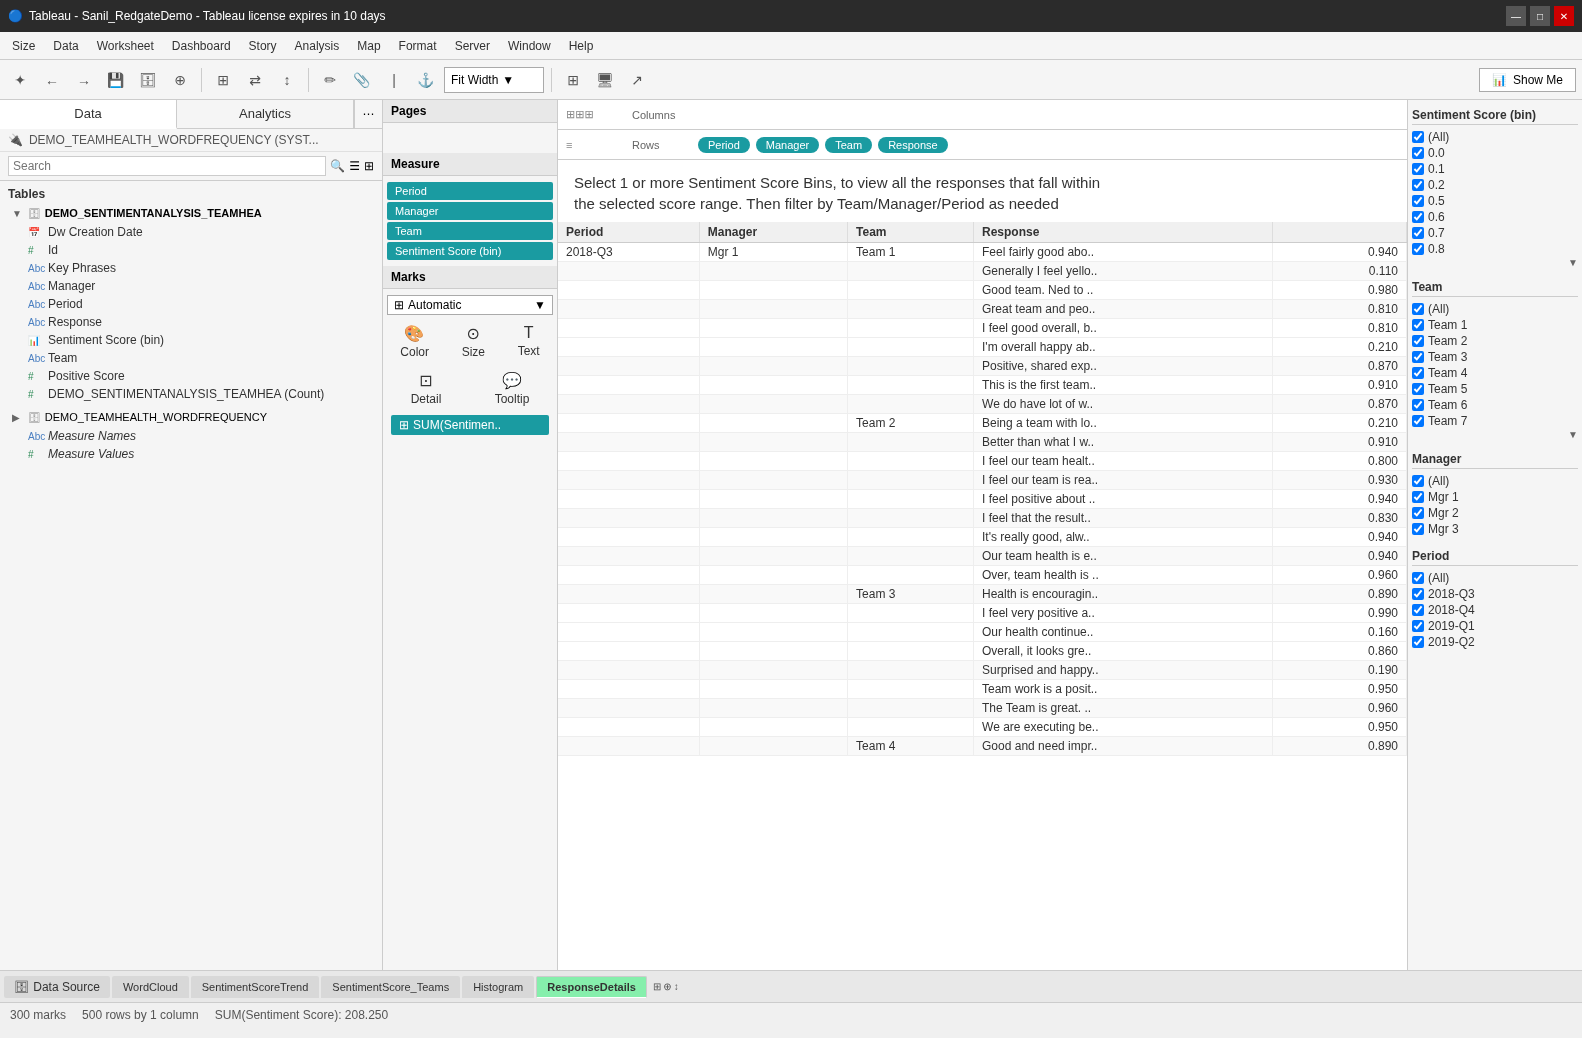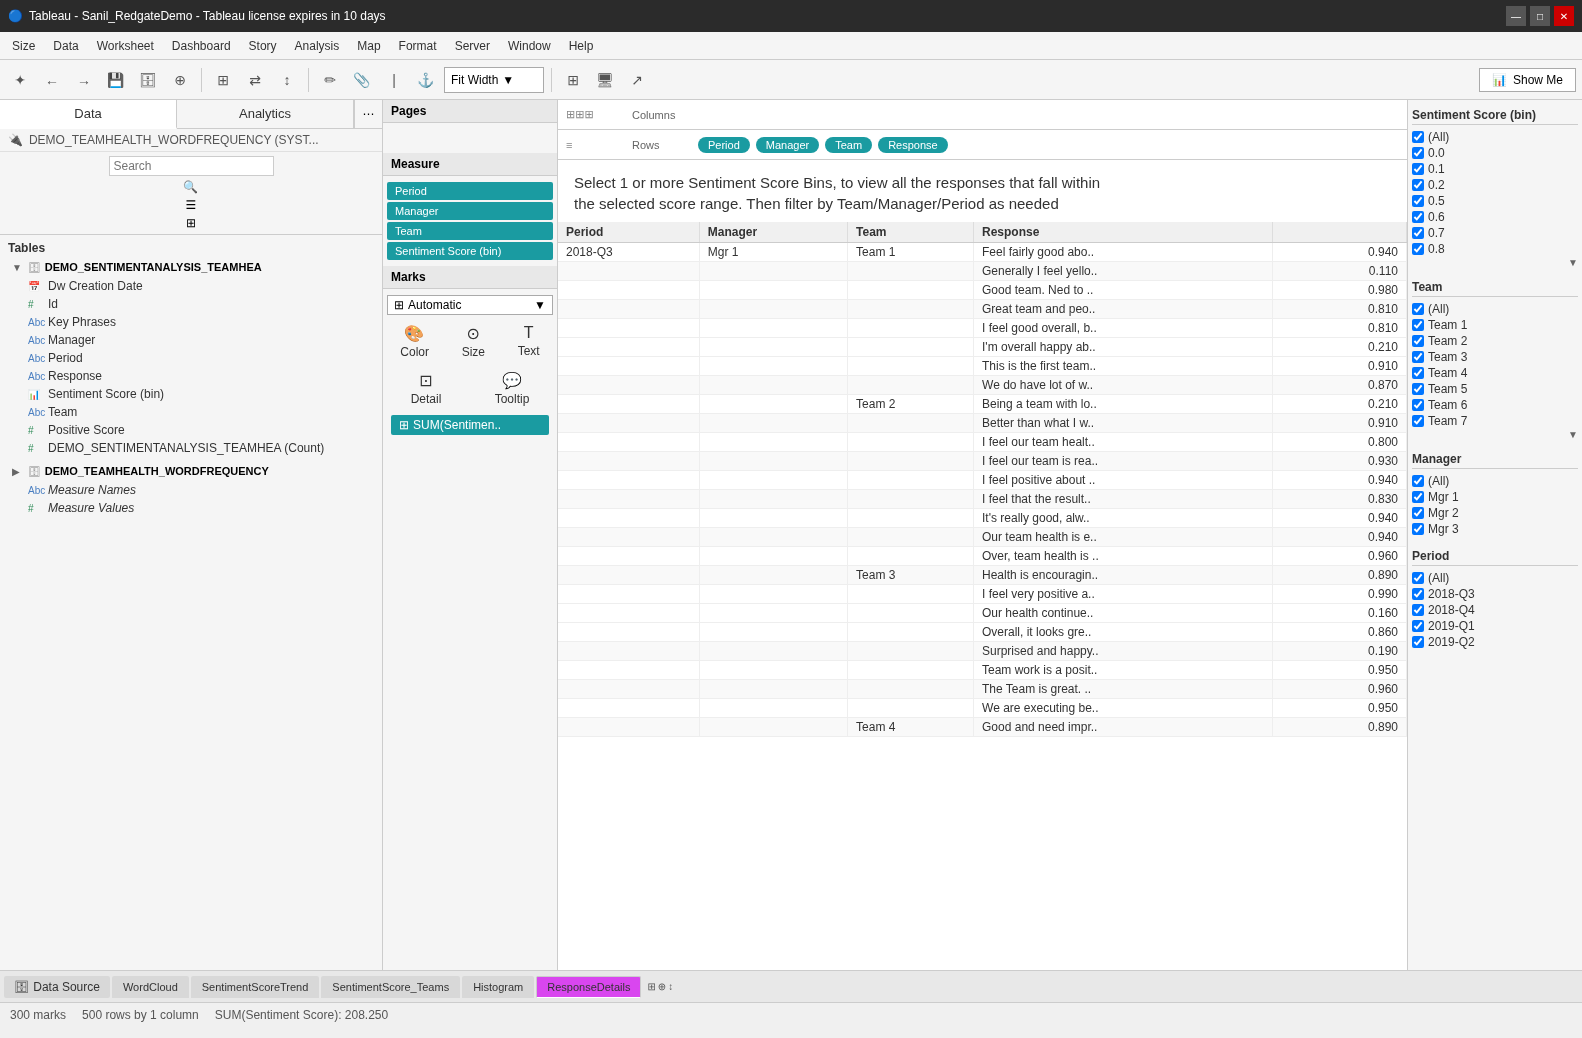--- a/index.html
+++ b/index.html
@@ -98,21 +98,20 @@
       color: #555;
       border-bottom: 1px solid #e0e0e0;
     }
 
     #search-box {
       display: flex;
       align-items: center;
       padding: 4px 8px;
       border-bottom: 1px solid #ccc;
       gap: 4px;
-      flex-direction: column;
     }
     #search-box input {
       flex: 1; border: 1px solid #ccc; padding: 2px 4px; font-size: 12px; background: #fff;
     }
 
     .section-label {
       font-weight: 700;
       padding: 6px 8px 2px;
       font-size: 12px;
       color: #333;
@@ -308,24 +307,24 @@
     .bottom-tab {
       padding: 4px 10px;
       cursor: pointer;
       font-size: 11px;
       border: 1px solid transparent;
       background: #d8d8d8;
       color: #333;
       border-radius: 2px 2px 0 0;
     }
     .bottom-tab.active {
-      background: #d946ef;
+      background: #86efac;
       border-color: #ccc;
       border-bottom-color: #fff;
-      font-weight: 400;
+      font-weight: 700;
     }
     .bottom-tab-icon { font-size: 10px; color: #555; cursor: pointer; }
 
     
     #statusbar {
       height: 24px;
       background: #f0f0f0;
       border-top: 1px solid #ccc;
       display: flex;
       align-items: center;
@@ -472,21 +471,21 @@
             <span class="field-icon green">#</span>
             <span class="field-name">DEMO_SENTIMENTANALYSIS_TEAMHEA (Count)</span>
           </div>
         </div>
       </div>
 
       <div style="padding: 2px 8px;">
         <div class="field-item">
           <span class="expand-btn">▶</span>
           <span style="font-size:10px; color:#888;">🗄</span>
-          <span style="font-size:11px; font-weight:700;">DEMO_TEAMHEALTH_WORDFREQUENCY</span>
+          <span style="font-size:11px; font-weight:400;">DEMO_TEAMHEALTH_WORDFREQUENCY</span>
         </div>
         <div class="field-group">
           <div class="field-item">
             <span class="field-icon blue-abc">Abc</span>
             <span class="field-name italic">Measure Names</span>
           </div>
           <div class="field-item">
             <span class="field-icon green">#</span>
             <span class="field-name italic">Measure Values</span>
           </div>
@@ -614,20 +613,27 @@
     <td class="td-right" style="">0.810</td>
   </tr>
               <tr>
     <td style=""></td>
     <td style=""></td>
     <td style=""></td>
     <td style="">I'm overall happy ab..</td>
     <td class="td-right" style="">0.210</td>
   </tr>
               <tr>
+    <td style="background:#f9f9f9"></td>
+    <td style="background:#f9f9f9"></td>
+    <td style="background:#f9f9f9"></td>
+    <td style="background:#f9f9f9">Positive, shared exp..</td>
+    <td class="td-right" style="background:#f9f9f9">0.870</td>
+  </tr>
+              <tr>
     <td style=""></td>
     <td style=""></td>
     <td style=""></td>
     <td style="">This is the first team..</td>
     <td class="td-right" style="">0.910</td>
   </tr>
               <tr>
     <td style="background:#f9f9f9"></td>
     <td style="background:#f9f9f9"></td>
     <td style="background:#f9f9f9"></td>

